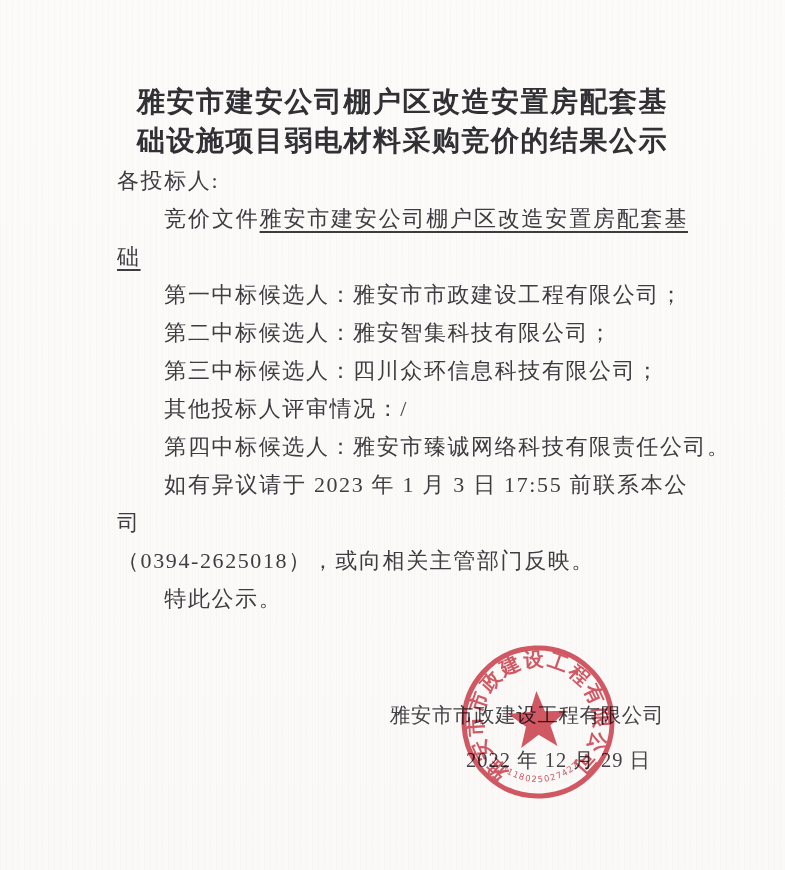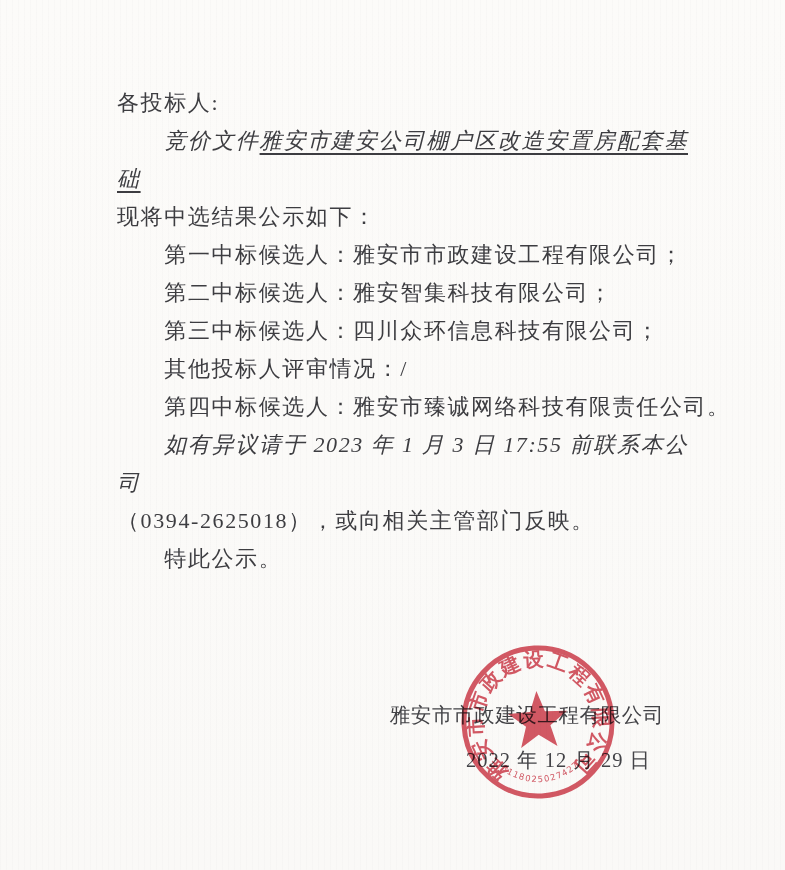--- a/index.html
+++ b/index.html
@@ -39,21 +39,20 @@
     font-size: 22px;
     line-height: 38px;
     letter-spacing: 1.6px;
     white-space: nowrap;
   }
 
   .jline {
     white-space: normal;
     text-align: justify;
     text-align-last: justify;
-    font-style: italic;
   }
 
   .indent { text-indent: 2.15em; }
 
   .salutation { margin-top: 2px; }
 
   .ul {
     text-decoration: underline;
     text-decoration-thickness: 1.5px;
     text-underline-offset: 5px;
@@ -102,28 +101,31 @@
     font-family: "DejaVu Sans", sans-serif;
   }
 </style>
 </head>
 <body>
 
 <div class="page">
 
   <div class="content">
 
+    <h1 class="doc-title">
+      <div>雅安市建安公司棚户区改造安置房配套基</div>
+      <div>础设施项目弱电材料采购竞价的结果公示</div>
+    </h1>
 
     <div class="line salutation">各投标人:</div>
 
     <div class="line jline indent"><span>竞价文件</span><span class="ul">雅安市建安公司棚户区改造安置房配套基础</span></div>
 
 
 
-    <div class="line">现将中选结果公示如下：</div>
 
     <div class="line indent">第一中标候选人：雅安市市政建设工程有限公司；</div>
     <div class="line indent">第二中标候选人：雅安智集科技有限公司；</div>
     <div class="line indent">第三中标候选人：四川众环信息科技有限公司；</div>
     <div class="line indent">其他投标人评审情况：/</div>
     <div class="line indent">第四中标候选人：雅安市臻诚网络科技有限责任公司。</div>
 
     <div class="line jline indent">如有异议请于 2023 年 1 月 3 日 17:55 前联系本公司</div>
     <div class="line">（0394-2625018），或向相关主管部门反映。</div>
 

